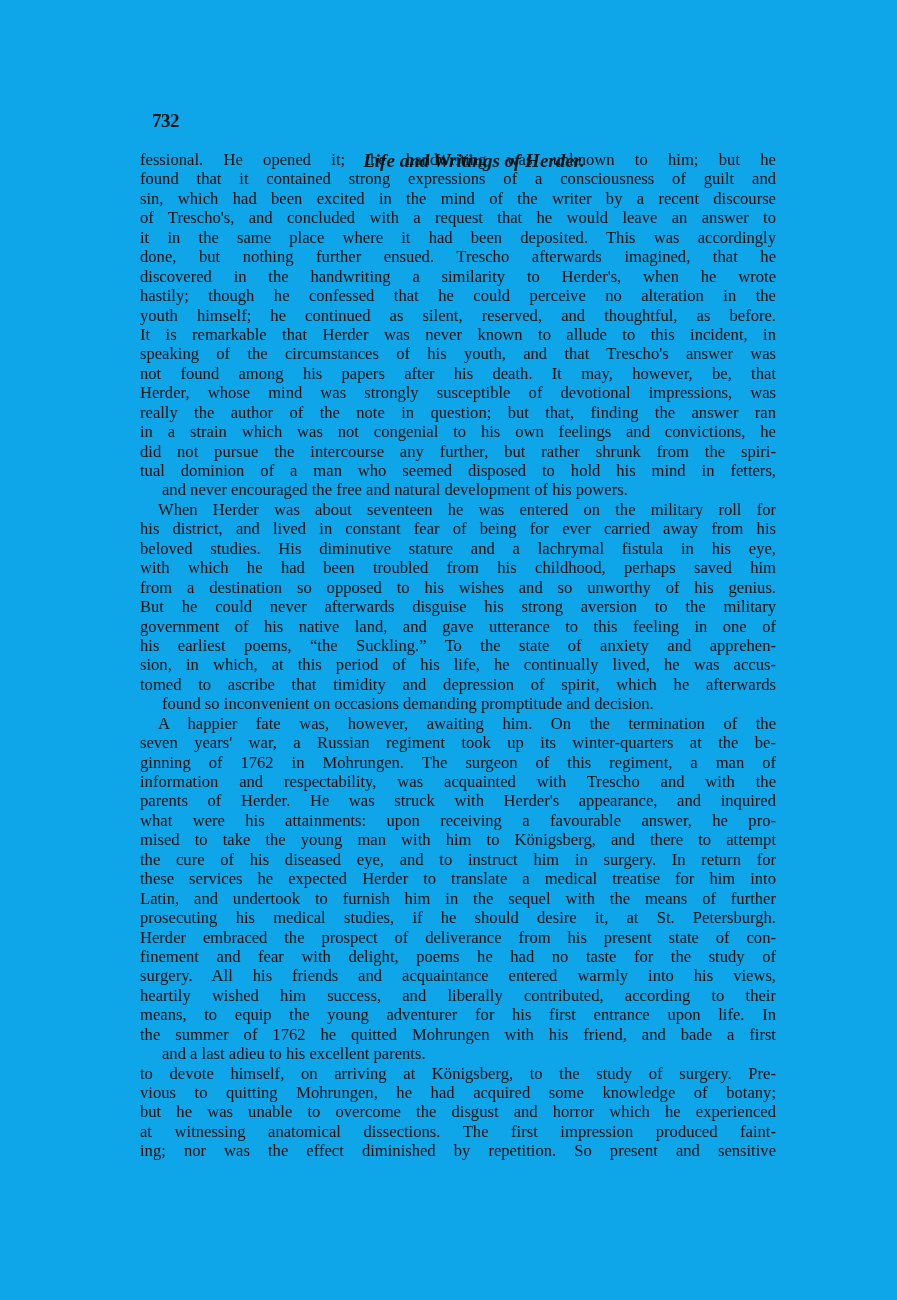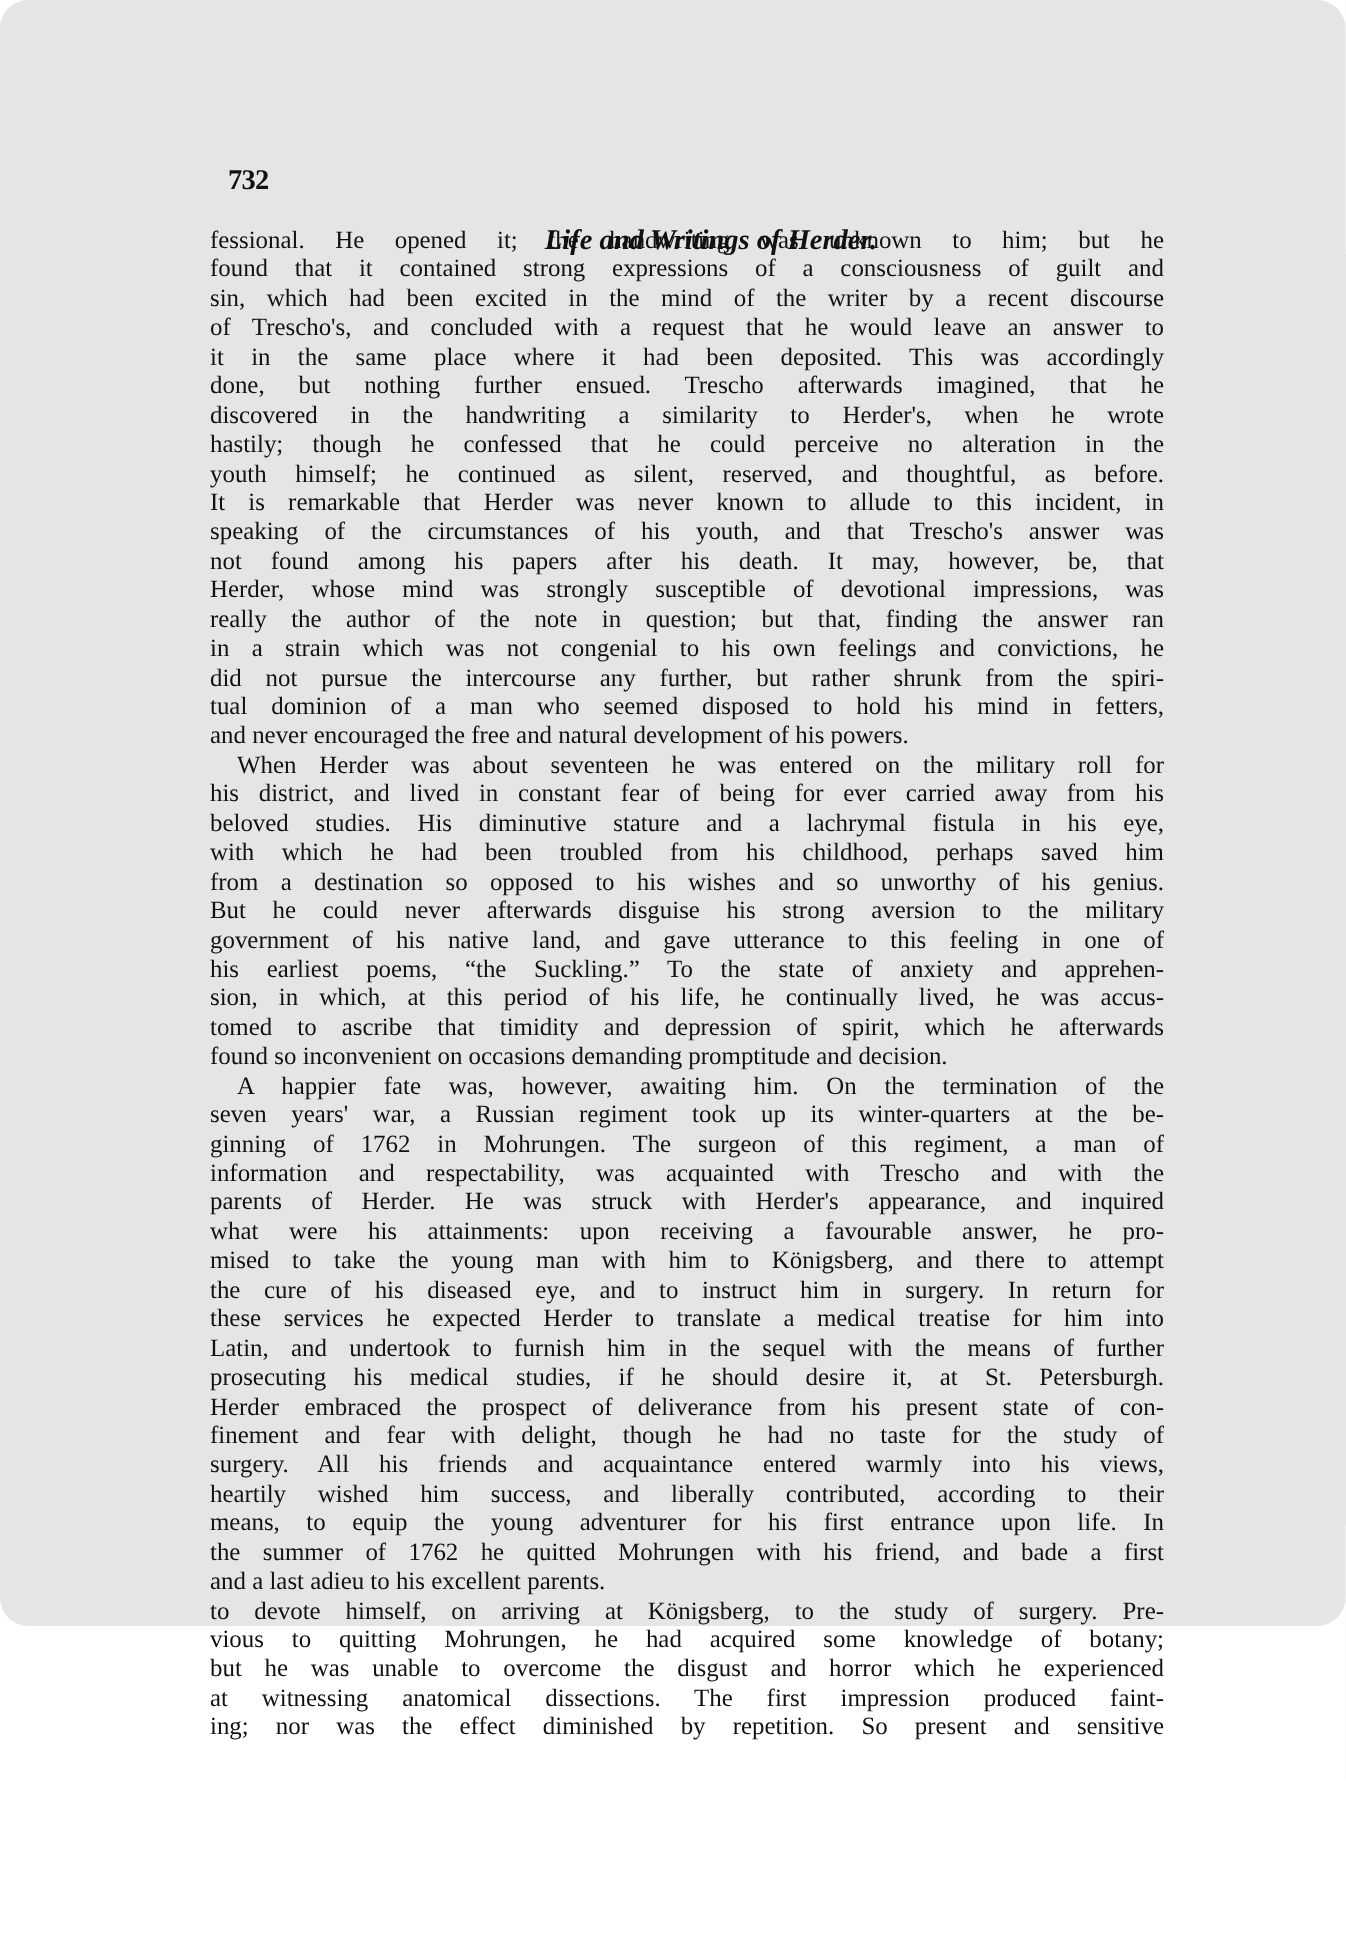--- a/index.html
+++ b/index.html
@@ -11,23 +11,22 @@
       width: 897px;
       height: 1300px;
       position: relative;
       overflow: hidden;
       font-family: "Liberation Serif", "DejaVu Serif", serif;
       color: #111111;
     }
     .page {
       position: absolute;
       left: 0; top: 0;
-      width: 897px; height: 1084px;
-      background: #e5e5e5;
-      border-radius: 19px;
+      width: 897px; height: 1300px;
+      background: #0ea5e9;
     }
     .running-head {
       position: absolute;
       left: 152px;
       top: 108px;
       width: 636px;
       height: 26px;
     }
     .page-number {
       position: absolute;
@@ -66,20 +65,21 @@
       text-align: justify;
       text-align-last: justify;
       overflow: visible;
     }
     .line.indent {
       padding-left: 18px;
       box-sizing: border-box;
     }
     .line.last {
       text-align-last: left;
+      margin-left: 22px;
     }
   </style>
 </head>
 <body>
 
 <div class="page">
 
   <div class="running-head">
     <span class="page-number">732</span>
     <span class="running-title">Life and Writings of Herder.</span>
@@ -120,21 +120,21 @@
     <span class="line">ginning of 1762 in Mohrungen. The surgeon of this regiment, a man of</span>
     <span class="line">information and respectability, was acquainted with Trescho and with the</span>
     <span class="line">parents of Herder. He was struck with Herder's appearance, and inquired</span>
     <span class="line">what were his attainments: upon receiving a favourable answer, he pro-</span>
     <span class="line">mised to take the young man with him to Königsberg, and there to attempt</span>
     <span class="line">the cure of his diseased eye, and to instruct him in surgery. In return for</span>
     <span class="line">these services he expected Herder to translate a medical treatise for him into</span>
     <span class="line">Latin, and undertook to furnish him in the sequel with the means of further</span>
     <span class="line">prosecuting his medical studies, if he should desire it, at St. Petersburgh.</span>
     <span class="line">Herder embraced the prospect of deliverance from his present state of con-</span>
-    <span class="line">finement and fear with delight, though he had no taste for the study of</span>
+    <span class="line">finement and fear with delight, poems he had no taste for the study of</span>
     <span class="line">surgery. All his friends and acquaintance entered warmly into his views,</span>
     <span class="line">heartily wished him success, and liberally contributed, according to their</span>
     <span class="line">means, to equip the young adventurer for his first entrance upon life. In</span>
     <span class="line">the summer of 1762 he quitted Mohrungen with his friend, and bade a first</span>
     <span class="line last">and a last adieu to his excellent parents.</span>
     <span class="line">to devote himself, on arriving at Königsberg, to the study of surgery. Pre-</span>
     <span class="line">vious to quitting Mohrungen, he had acquired some knowledge of botany;</span>
     <span class="line">but he was unable to overcome the disgust and horror which he experienced</span>
     <span class="line">at witnessing anatomical dissections. The first impression produced faint-</span>
     <span class="line">ing; nor was the effect diminished by repetition. So present and sensitive</span>

